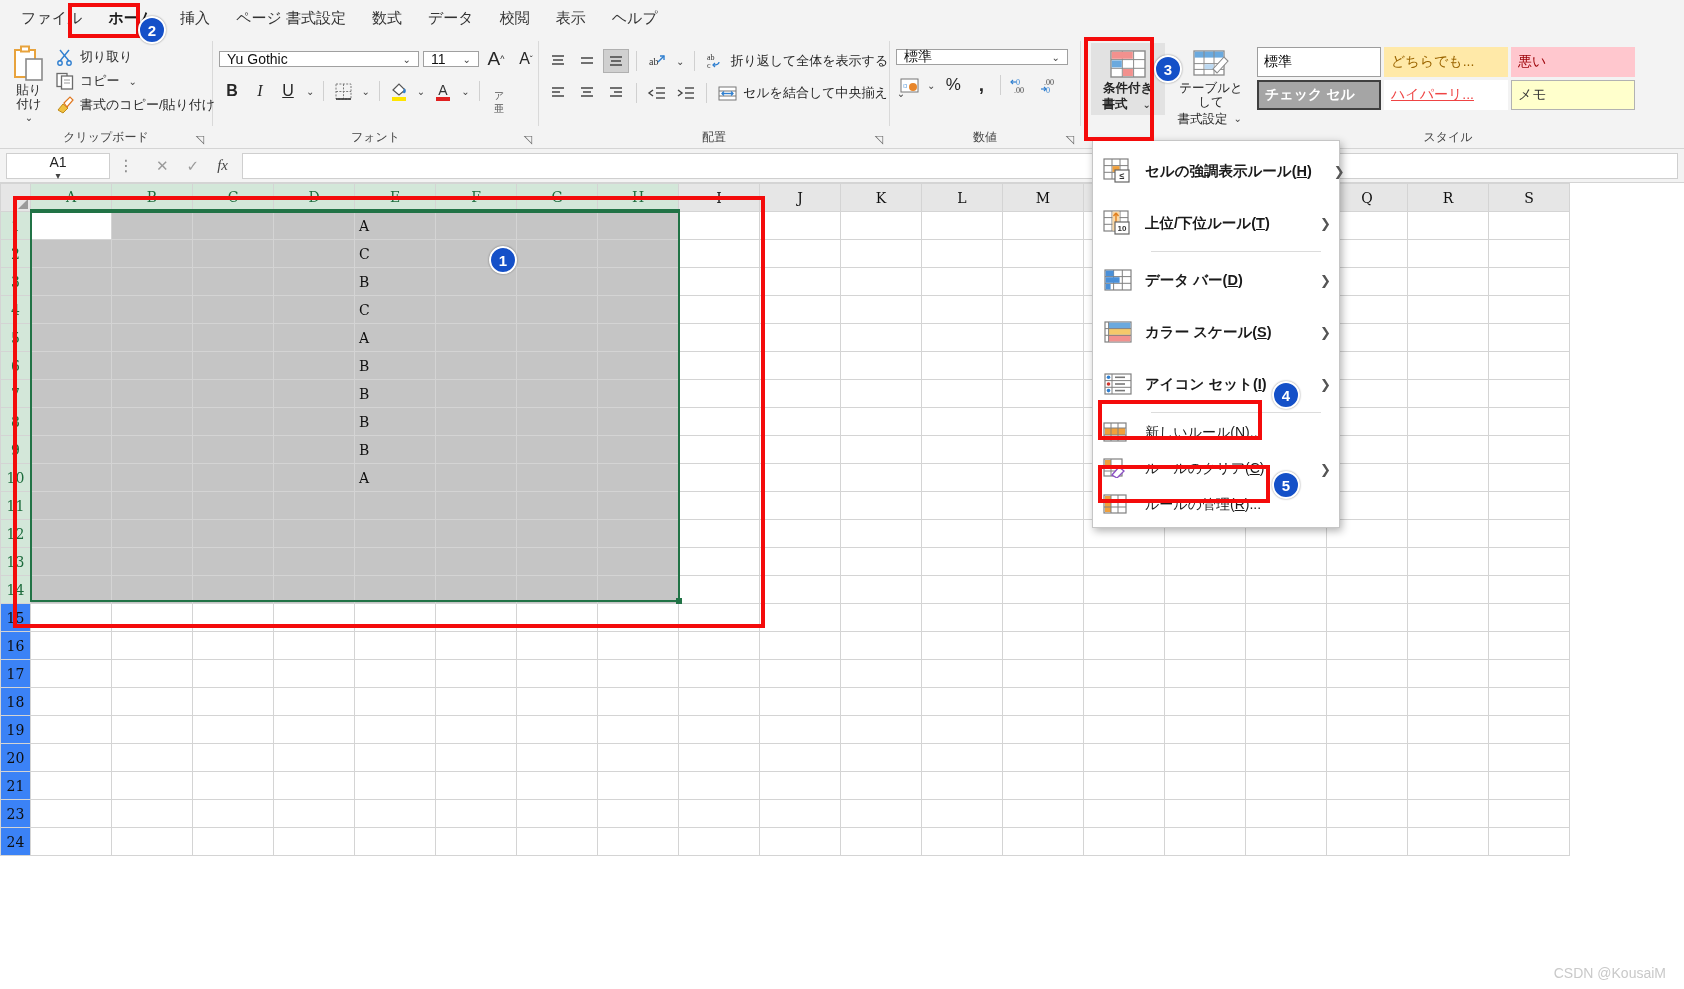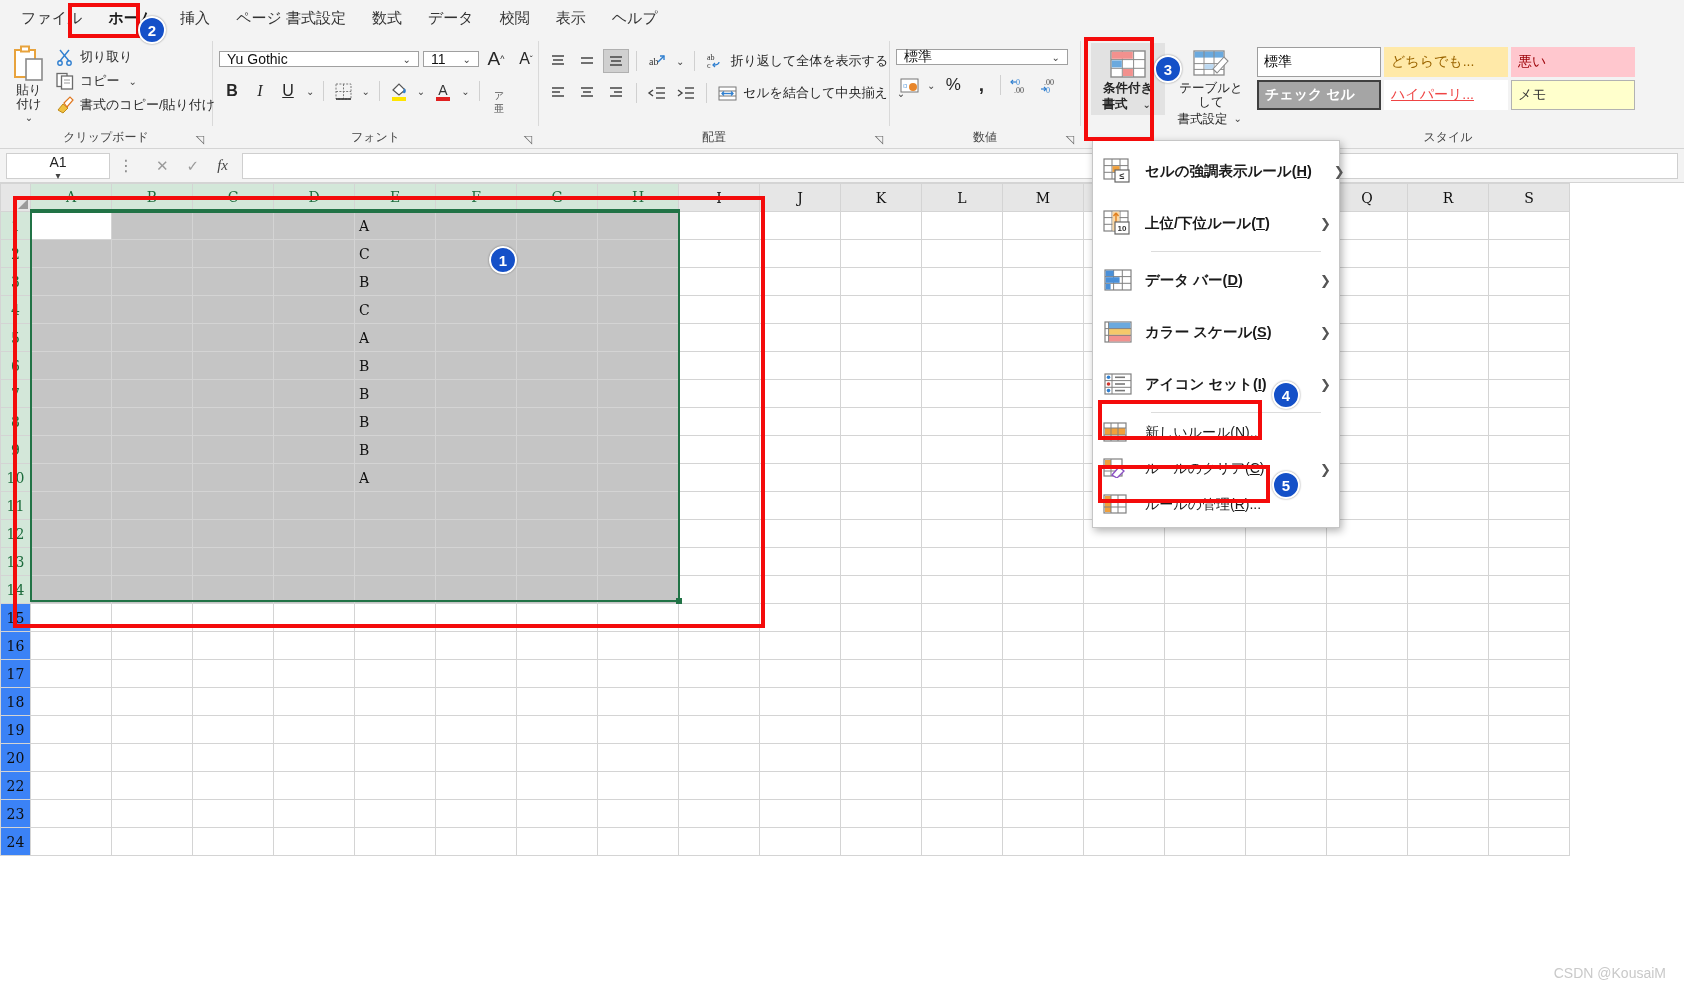--- a/index.html
+++ b/index.html
@@ -945,21 +945,21 @@
           <td class="cell"></td>
           <td class="cell"></td>
           <td class="cell"></td>
           <td class="cell"></td>
           <td class="cell"></td>
           <td class="cell"></td>
           <td class="cell"></td>
           <td class="cell"></td>
         </tr>
         <tr>
-          <th class="rowhead">22</th>
+          <th class="rowhead">21</th>
           <td class="cell"></td>
           <td class="cell"></td>
           <td class="cell"></td>
           <td class="cell"></td>
           <td class="cell"></td>
           <td class="cell"></td>
           <td class="cell"></td>
           <td class="cell"></td>
           <td class="cell"></td>
           <td class="cell"></td>

